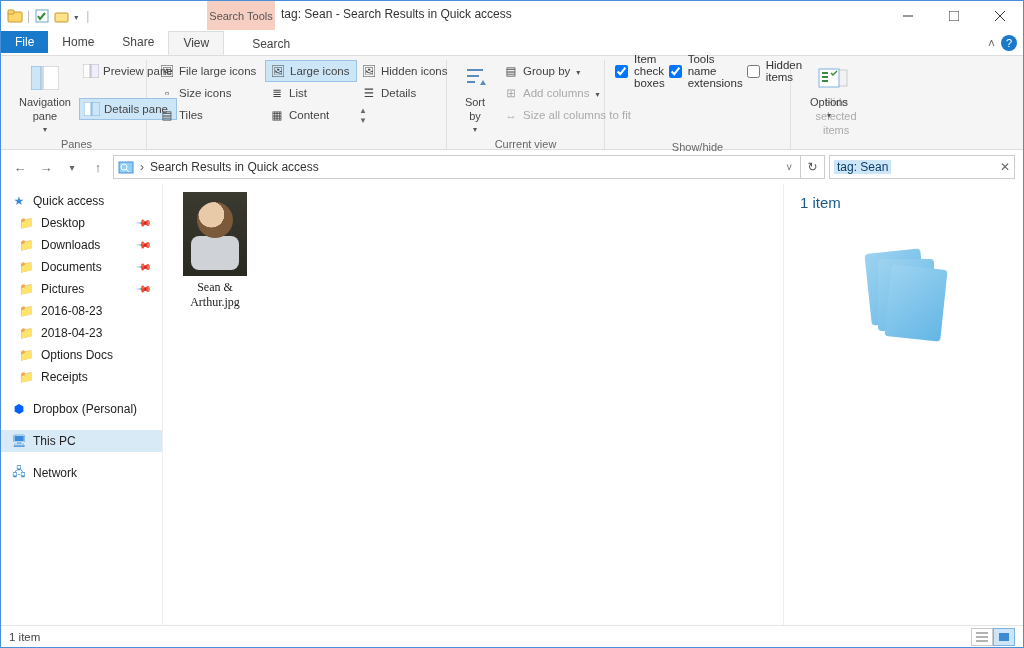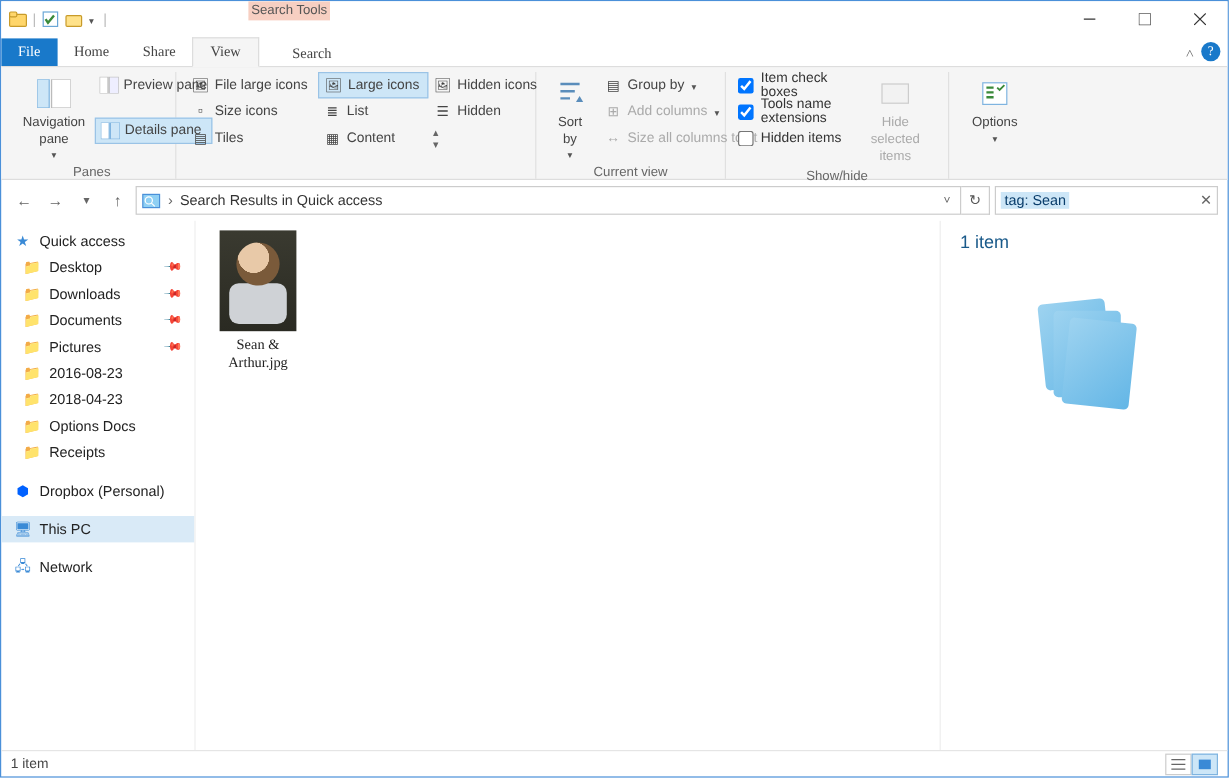--- a/index.html
+++ b/index.html
@@ -31,21 +31,21 @@
   }
   .qat-icon {
     width: 16px; height: 16px;
     display: inline-flex; align-items:center; justify-content:center;
   }
   .titlebar .contextual-tab {
     position:absolute;
     left:206px;
     top:0;
     width:68px;
-    height:16px;
+    height:29px;
     background:#f7cfc2;
     color:#555;
     font-size:11px;
     display:flex;align-items:center;justify-content:center;
   }
   .titlebar .title {
     position:absolute;
     left: 280px;
     top: 6px;
     font-size: 12px;
@@ -59,26 +59,25 @@
   }
   .win-controls div {
     width:46px;height:30px;
     display:flex;align-items:center;justify-content:center;
     font-size:12px;color:#333;
   }
   
   .tabs {
     height: 25px;
     display:flex;
-    align-items:center;
+    align-items:flex-start;
     background:#fff;
     padding-left:0;
     border-bottom:1px solid #ddd;
     position:relative;
-    font-family:Liberation Serif, serif;
   }
   .tab {
     padding: 4px 14px;
     font-size:12px;
     color:#444;
     cursor:default;
   }
   .tab.file {
     background:#1979ca;
     color:#fff;
@@ -279,20 +278,21 @@
     </span>
     <span class="qat-icon">
       <svg width="16" height="16">
           <rect x="1" y="5" width="13" height="9" rx="1" fill="#ffe28a" stroke="#c89b2a"></rect>
         </svg>
     </span>
     <span class="arrow-down">▾</span>
     <span style="color:#bbb;margin-left:4px">|</span>
   </div>
   <div class="contextual-tab">Search Tools</div>
+  <div class="title">tag: Sean - Search Results in Quick access</div>
   <div class="win-controls">
     <div>
         <svg width="10" height="10">
           <line x1="0" y1="5" x2="10" y2="5" stroke="#333"></line>
         </svg>
       </div>
     <div>
         <svg width="10" height="10">
           <rect x="0" y="0" width="10" height="10" fill="none" stroke="#333"></rect>
         </svg>
@@ -375,21 +375,21 @@
         <div class="small-row" style="width:110px">
             <span class="sicon">▫</span>
             <span>Size icons</span>
           </div>
         <div class="small-row" style="width:92px">
             <span class="sicon">≣</span>
             <span>List</span>
           </div>
         <div class="small-row" style="width:98px">
             <span class="sicon">☰</span>
-            <span>Hidden</span>
+            <span>Details</span>
           </div>
       </div>
       <div style="display:flex;">
         <div class="small-row" style="width:110px">
             <span class="sicon">▤</span>
             <span>Tiles</span>
           </div>
         <div class="small-row" style="width:92px">
             <span class="sicon">▦</span>
             <span>Content</span>
@@ -429,21 +429,21 @@
             <span class="sicon">↔</span>
             <span>Size all columns to fit</span>
           </div>
       </div>
     </div>
     <div class="group-label">Current view</div>
   </div>
 
   <div class="ribbon-group" style="width:186px">
     <div class="group-body">
-      <div style="display:flex;flex-direction:column;">
+      <div style="display:flex;flex-direction:row;">
         <label class="checkbox-item">
             <input type="checkbox" checked="" style="">
             <span>Item check boxes</span>
           </label>
         <label class="checkbox-item">
             <input type="checkbox" checked="" style="">
             <span>Tools name extensions</span>
           </label>
         <label class="checkbox-item">
             <input type="checkbox" style="">

